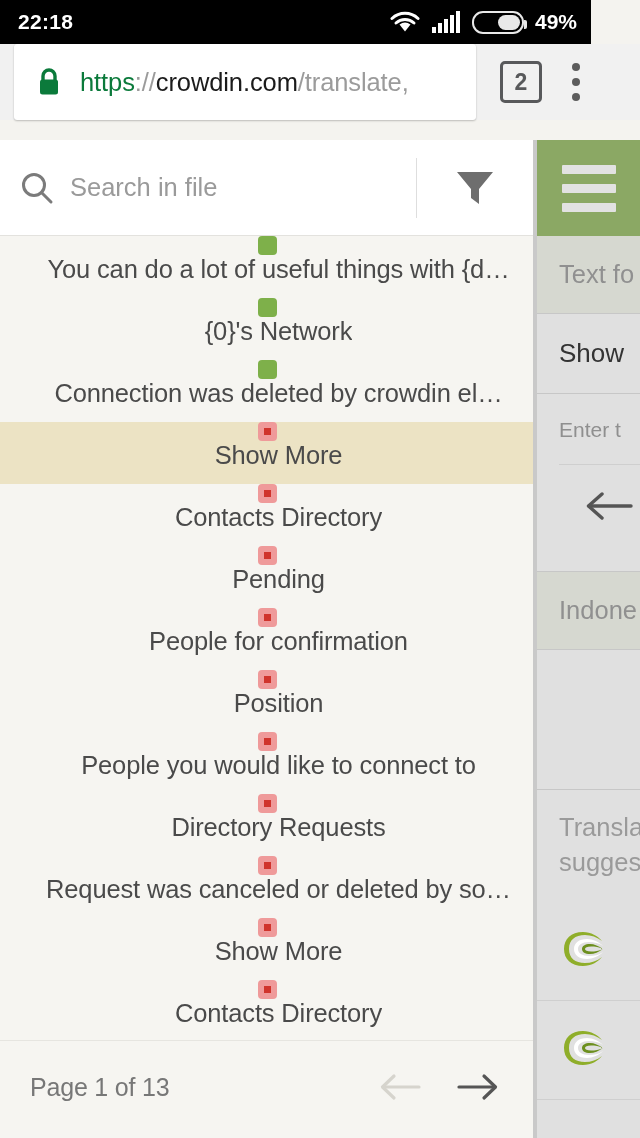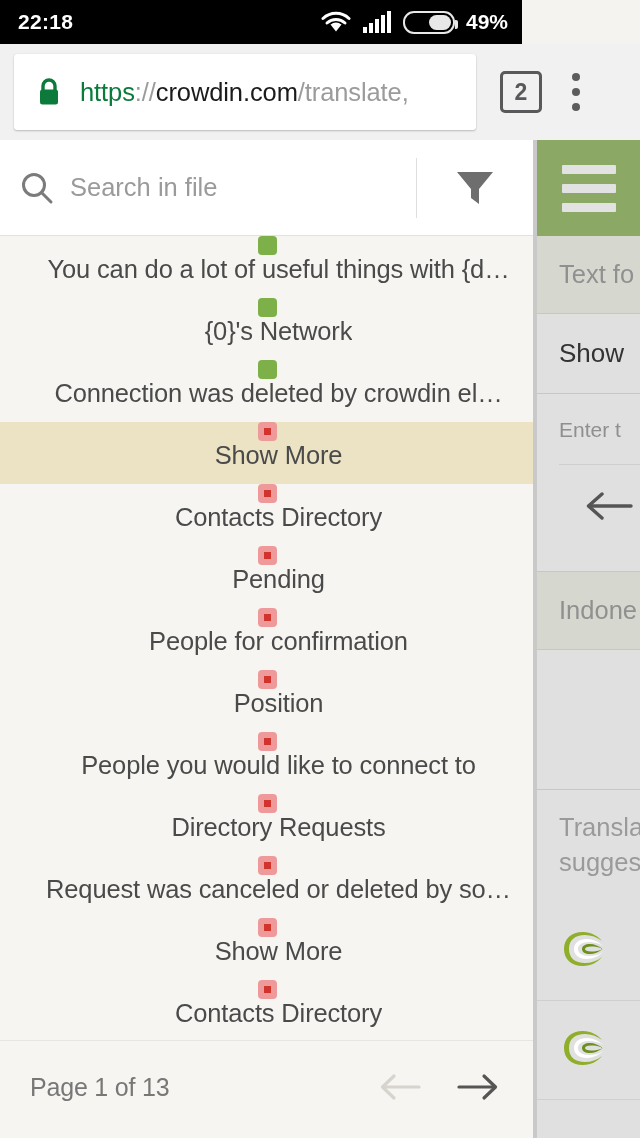--- a/index.html
+++ b/index.html
@@ -4,42 +4,42 @@
 <style>
   * { margin:0; padding:0; box-sizing:border-box; }
   html, body {
     width:640px; height:1138px; overflow:hidden;
     font-family:"Liberation Sans", sans-serif;
     background:#f4f3ef;
   }
 
   
   .statusbar{
-    position:absolute; left:0; top:0; width:522px; height:44px;
+    position:absolute; left:0; top:0; width:591px; height:44px;
     background:#000; color:#fff;
     display:flex; align-items:center; justify-content:space-between;
     padding:0 14px 0 18px;
   }
   .sb-time{ font-size:21px; font-weight:bold; letter-spacing:.3px; }
   .sb-right{ display:flex; align-items:center; gap:11px; }
   .sb-pct{ font-size:21px; font-weight:bold; }
   .ico-wifi, .ico-signal { display:block; }
   .batt{
     width:52px; height:23px; border:2.5px solid #e8e8e8; border-radius:11px;
     position:relative; display:flex; align-items:center; padding:2px;
   }
   .batt::after{
     content:""; position:absolute; right:-5px; top:7px;
     width:3px; height:9px; background:#e8e8e8; border-radius:0 2px 2px 0;
   }
   .batt-fill{ height:100%; background:#e8e8e8; border-radius:8px; margin-left:auto; }
 
   
   .chrome{
-    position:absolute; left:0; top:44px; width:640px; height:96px;
+    position:absolute; left:0; top:44px; width:640px; height:76px;
     background:#f1f1f1;
     display:flex; align-items:center;
   }
   .omnibox{
     margin-left:14px; width:462px; height:76px;
     background:#fff; border-radius:3px;
     box-shadow:0 1px 2px rgba(0,0,0,.22), 0 0 1px rgba(0,0,0,.12);
     display:flex; align-items:center; padding:0 14px 0 22px;
     overflow:hidden;
   }

